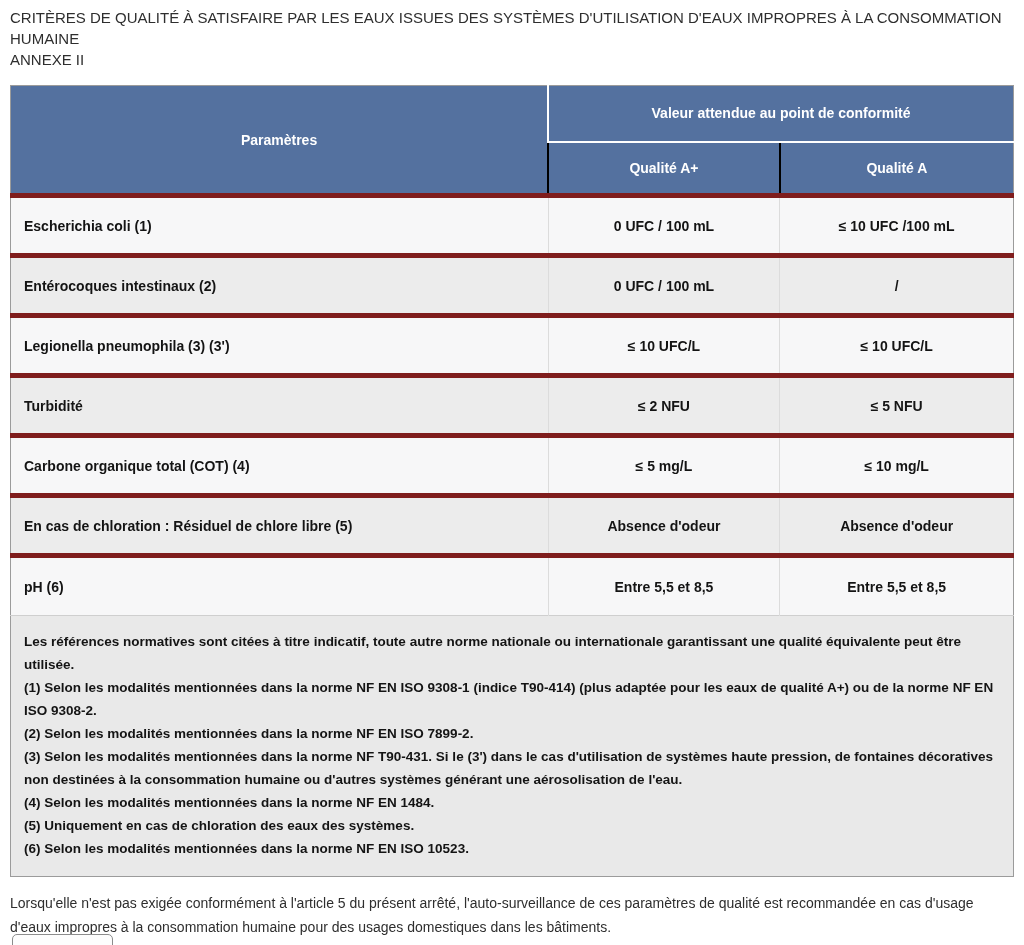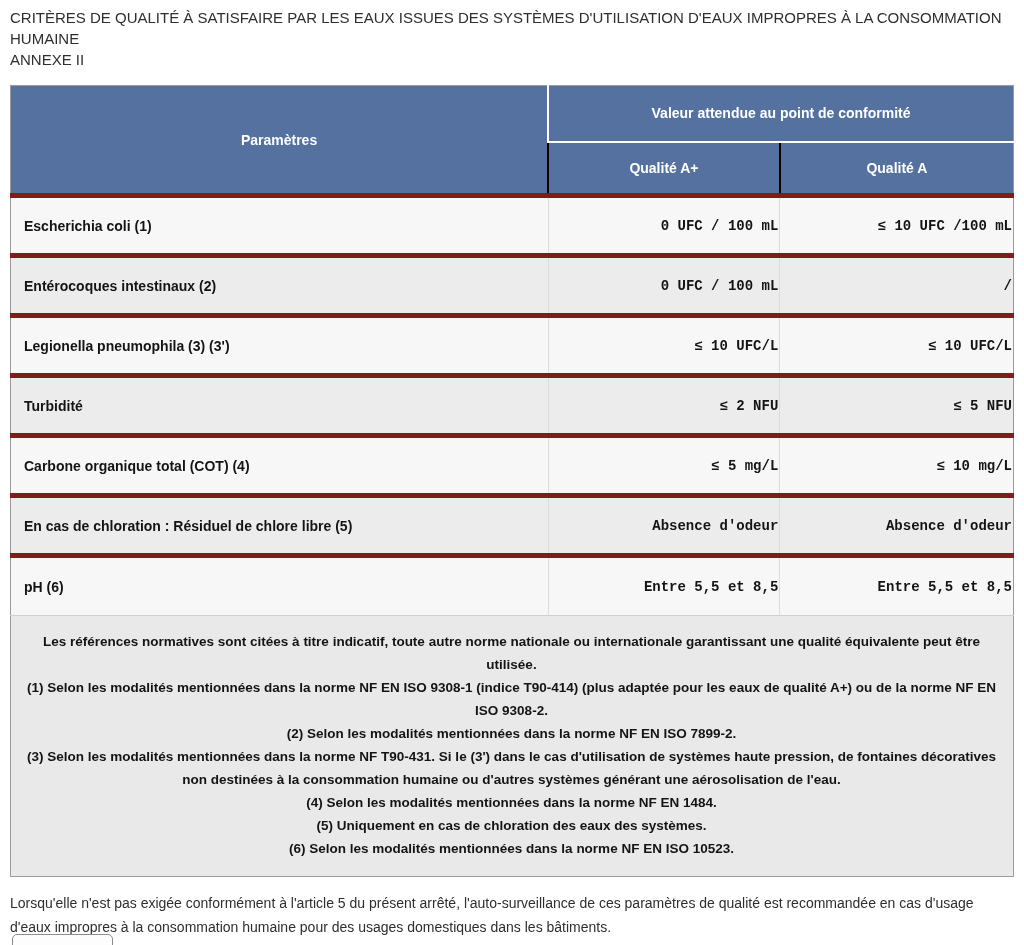--- a/index.html
+++ b/index.html
@@ -40,29 +40,28 @@
   th.th-sub   { height: 54px; border-left: 2px solid #000000; }
 
   tbody tr.data-row { height: 60px; }
   tbody tr.data-row td {
     border-top: 5px solid #7f1d1d;
     font-size: 14px;
     font-weight: 700;
     color: #141414;
   }
   td.td-param { text-align: left; padding-left: 13px; padding-right: 10px; }
-  td.td-val   { text-align: right; border-left: 1px solid #dcdcdc; font-family: Liberation Mono, monospace; }
+  td.td-val   { text-align: center; border-left: 1px solid #dcdcdc; }
   tr.light  td { background: #f7f7f8; }
   tr.shaded td { background: #ececec; }
 
   tr.notes-row td {
     background: #e9e9e9;
     border-top: 1px solid #cfcfcf;
     padding: 14px 14px 16px 13px;
-    text-align: center;
   }
   .note {
     font-size: 13.5px;
     font-weight: 700;
     line-height: 23px;
     color: #141414;
   }
 
   .paragraphs { margin-top: 14px; width: 1004px; }
   .paragraphs p {

